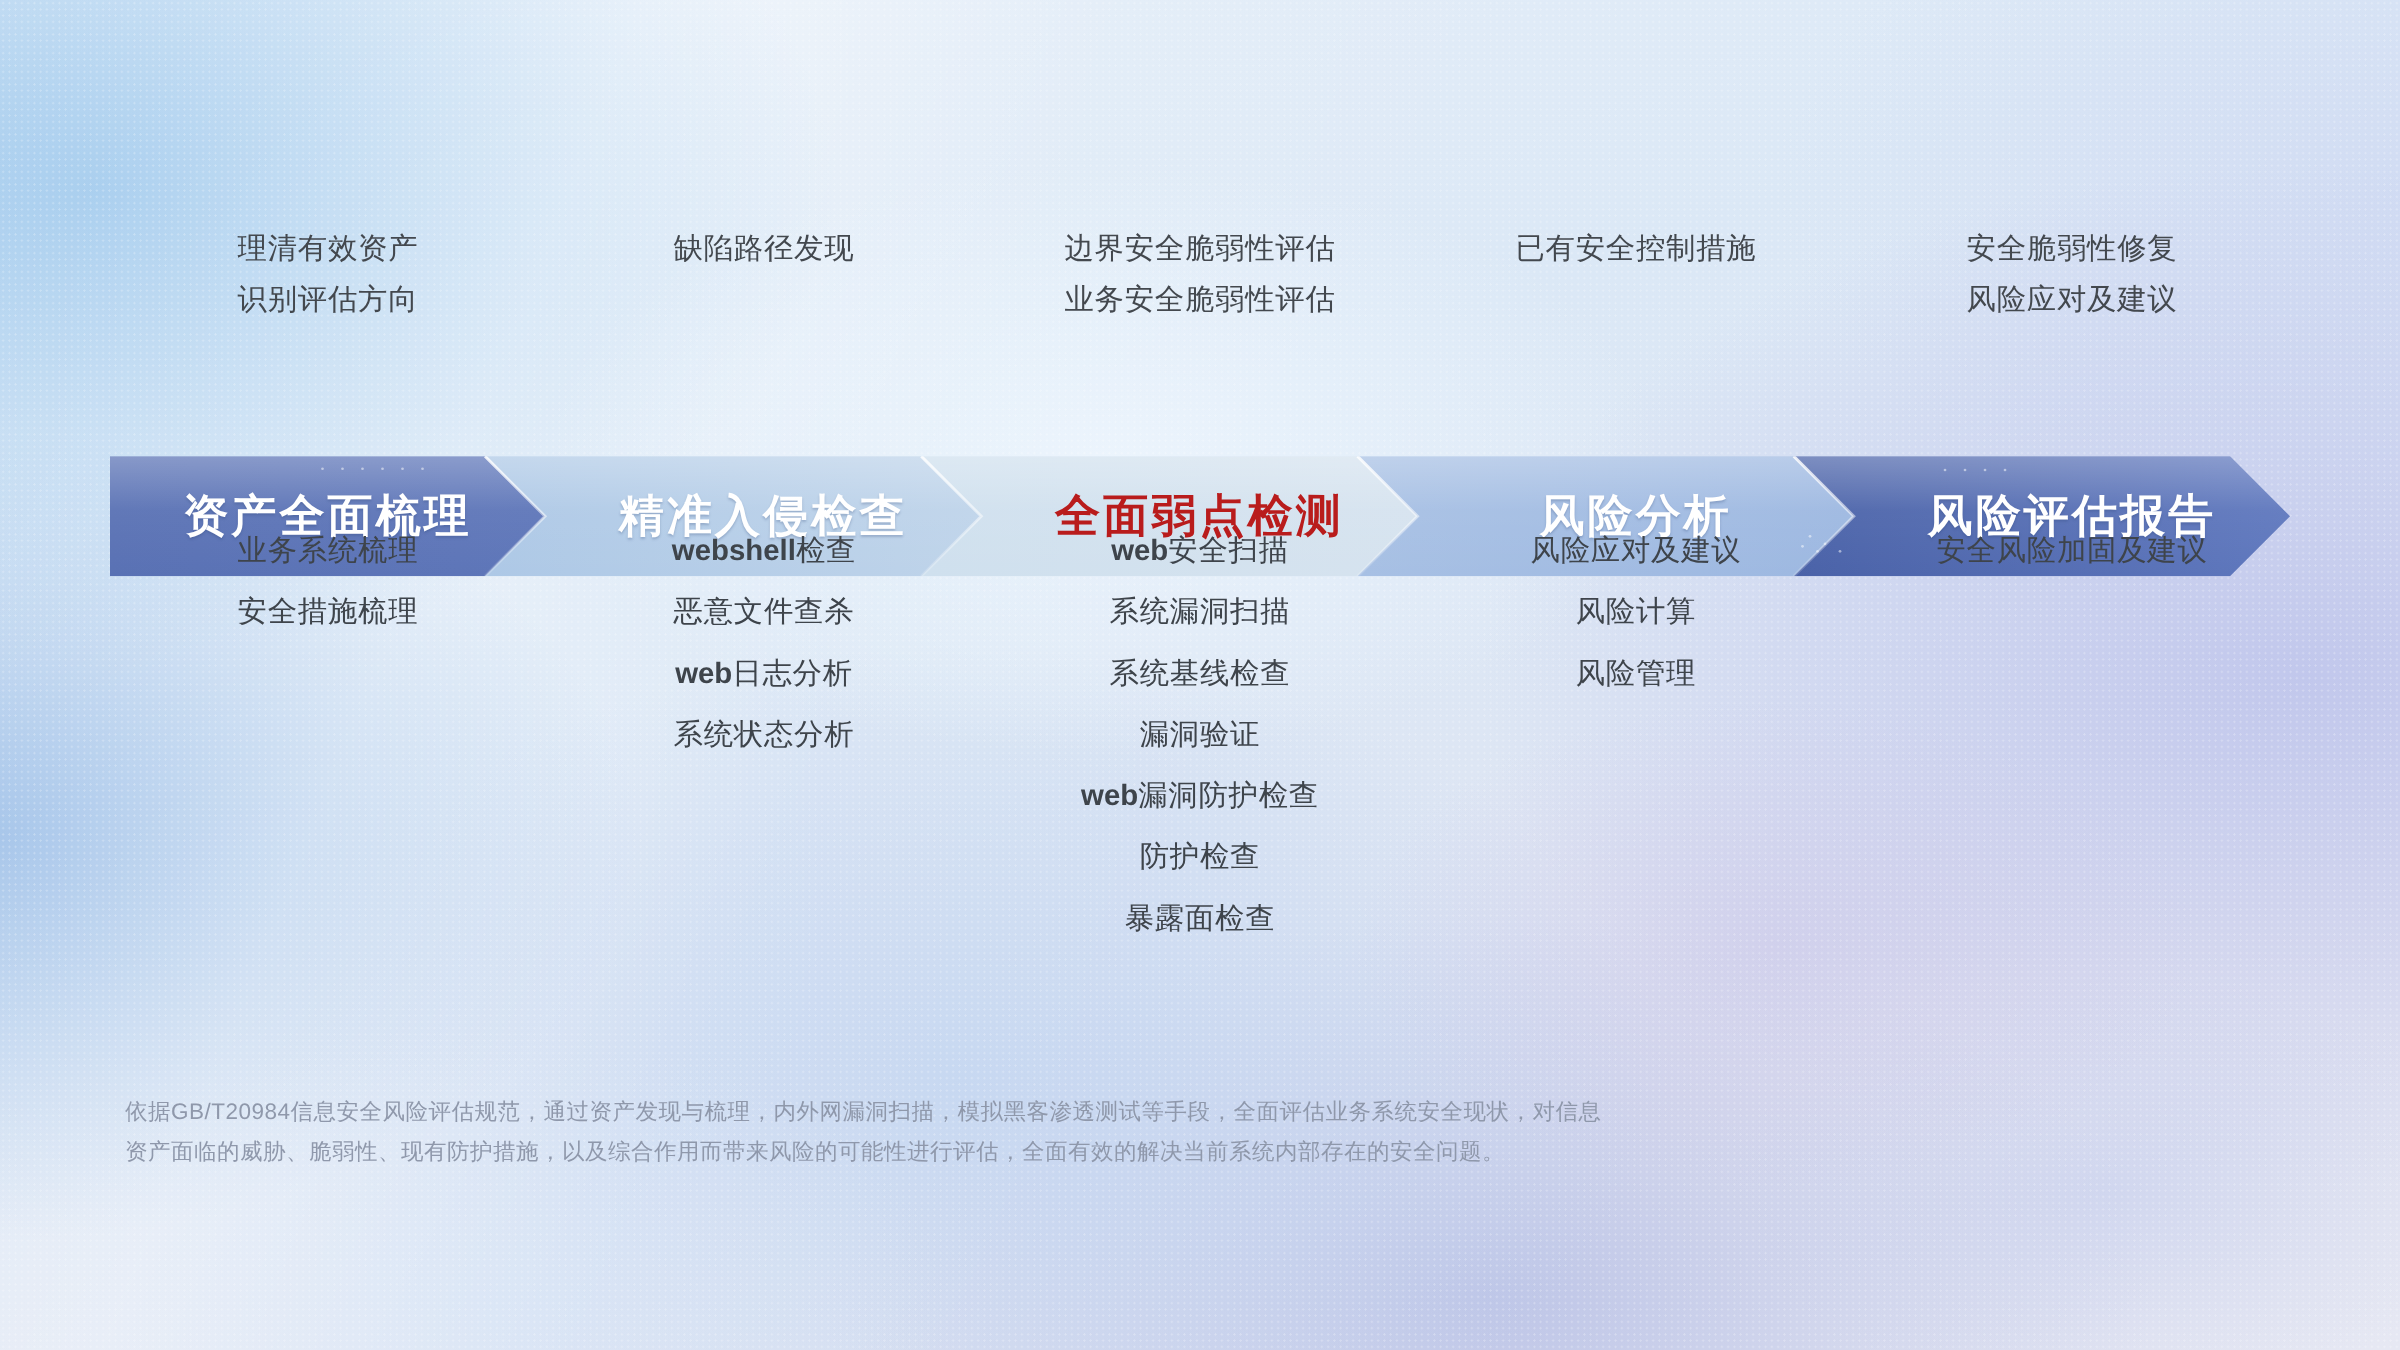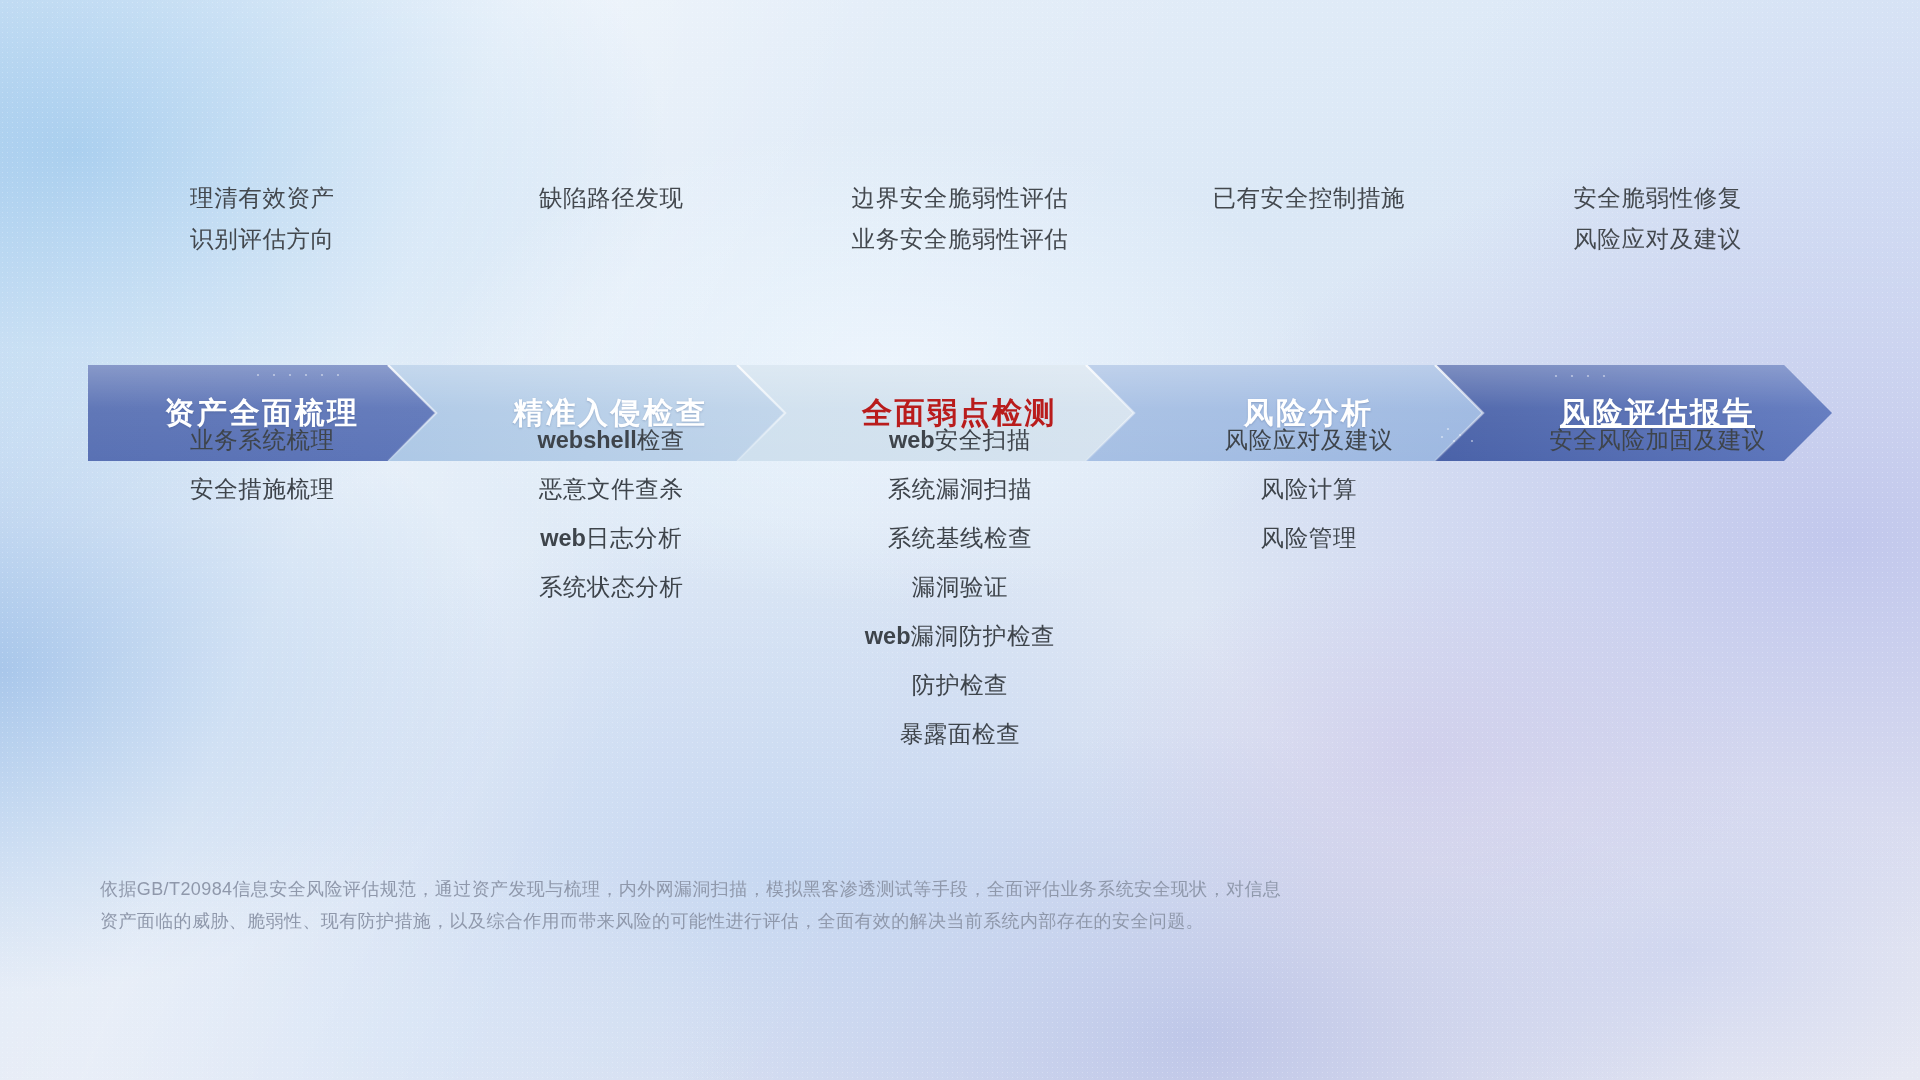--- a/index.html
+++ b/index.html
@@ -132,21 +132,21 @@
   }
   .ribbon svg { display: block; }
 
   .step-label {
     position: absolute;
     top: 365px;
     height: 96px;
     display: flex;
     align-items: center;
     justify-content: center;
-    font-size: 30px;
+    font-size: 36px;
     font-weight: 700;
     letter-spacing: 2.5px;
     white-space: nowrap;
     pointer-events: none;
   }
   .lbl-light { color: #ffffff; text-shadow: 0 1px 2px rgba(40,64,110,0.25); }
   .lbl-dark  { color: #b91c1c; }
 
   
   .footer {
@@ -278,21 +278,21 @@
           <circle cx="1366" cy="76" r="1.1"></circle>
             <circle cx="1354" cy="72" r="1.1"></circle>
         </g>
       </svg>
     </div>
 
     <div class="step-label lbl-light" style="left:88px;  width:348px;">资产全面梳理</div>
     <div class="step-label lbl-light" style="left:436px; width:349px;">精准入侵检查</div>
     <div class="step-label lbl-dark" style="left:785px; width:349px;">全面弱点检测</div>
     <div class="step-label lbl-light" style="left:1134px;width:349px;">风险分析</div>
-    <div class="step-label lbl-light" style="left:1483px;width:349px;text-decoration:underline;">风险评估报告</div>
+    <div class="step-label lbl-light" style="left:1483px;width:349px;">风险评估报告</div>
 
     <div class="cols bottom-rows">
 
       <div class="col">
         <div class="bot-item">业务系统梳理</div>
         <div class="bot-item">安全措施梳理</div>
       </div>
 
       <div class="col">
         <div class="bot-item"><span class="en">webshell</span><span>检查</span></div>

